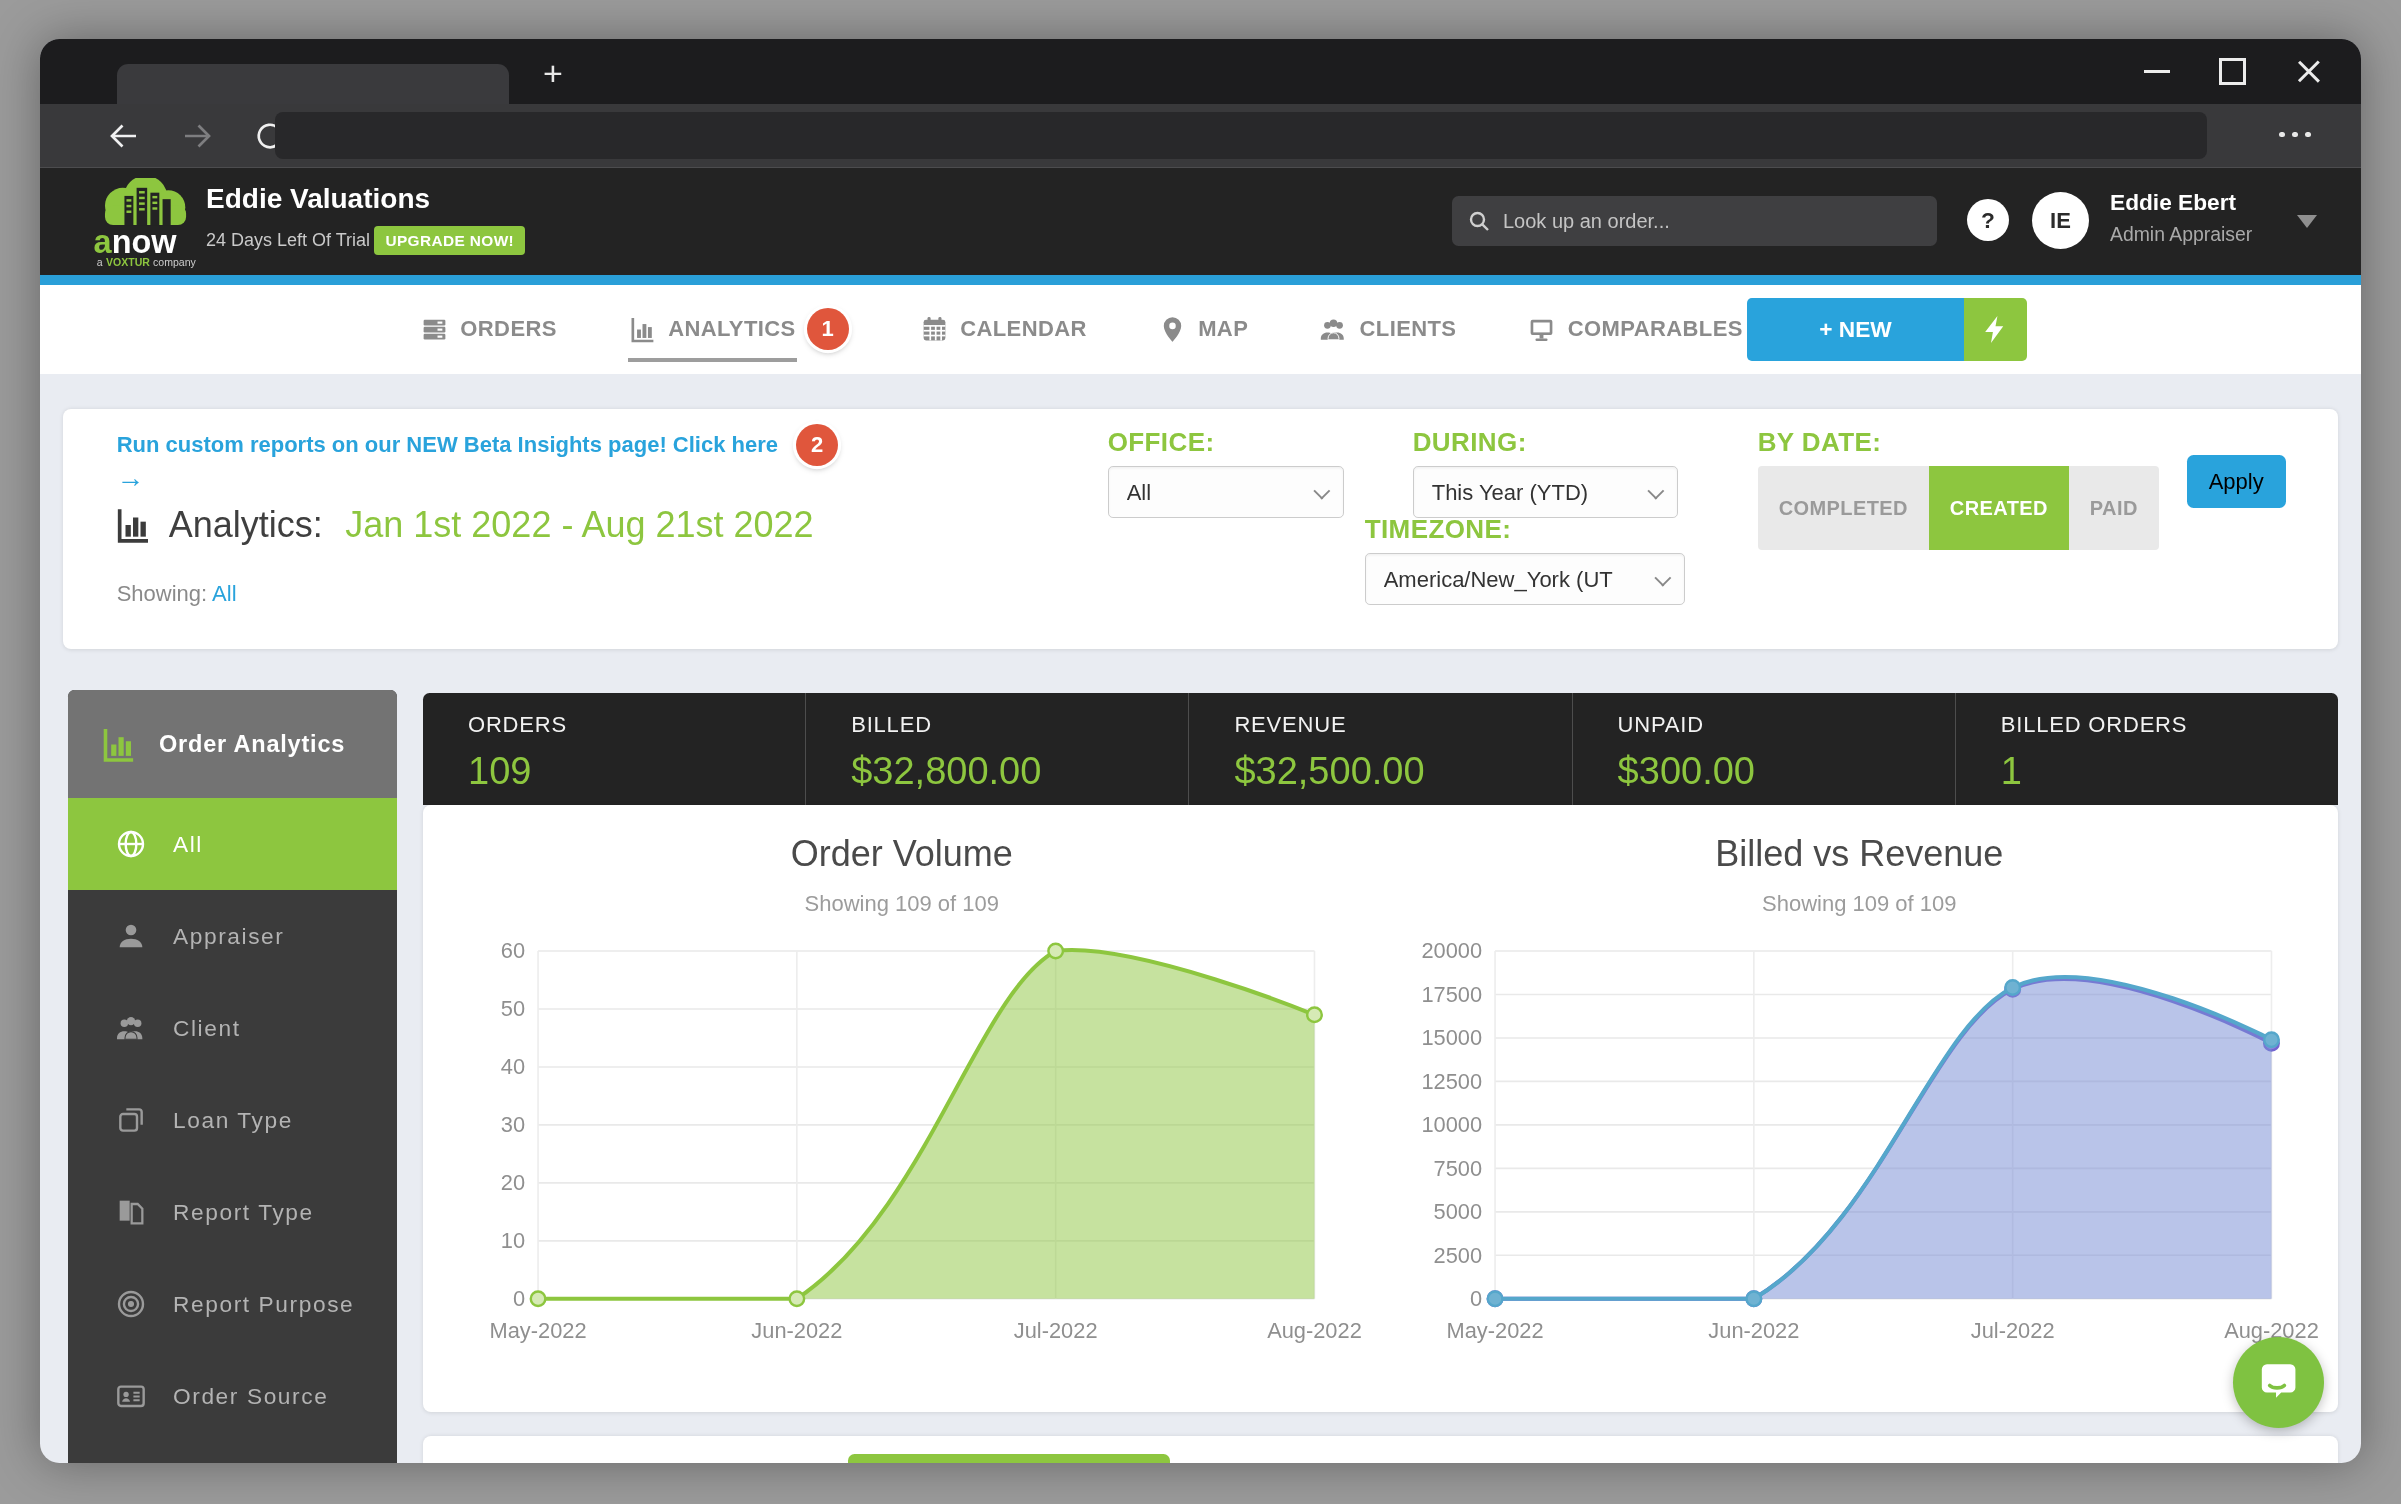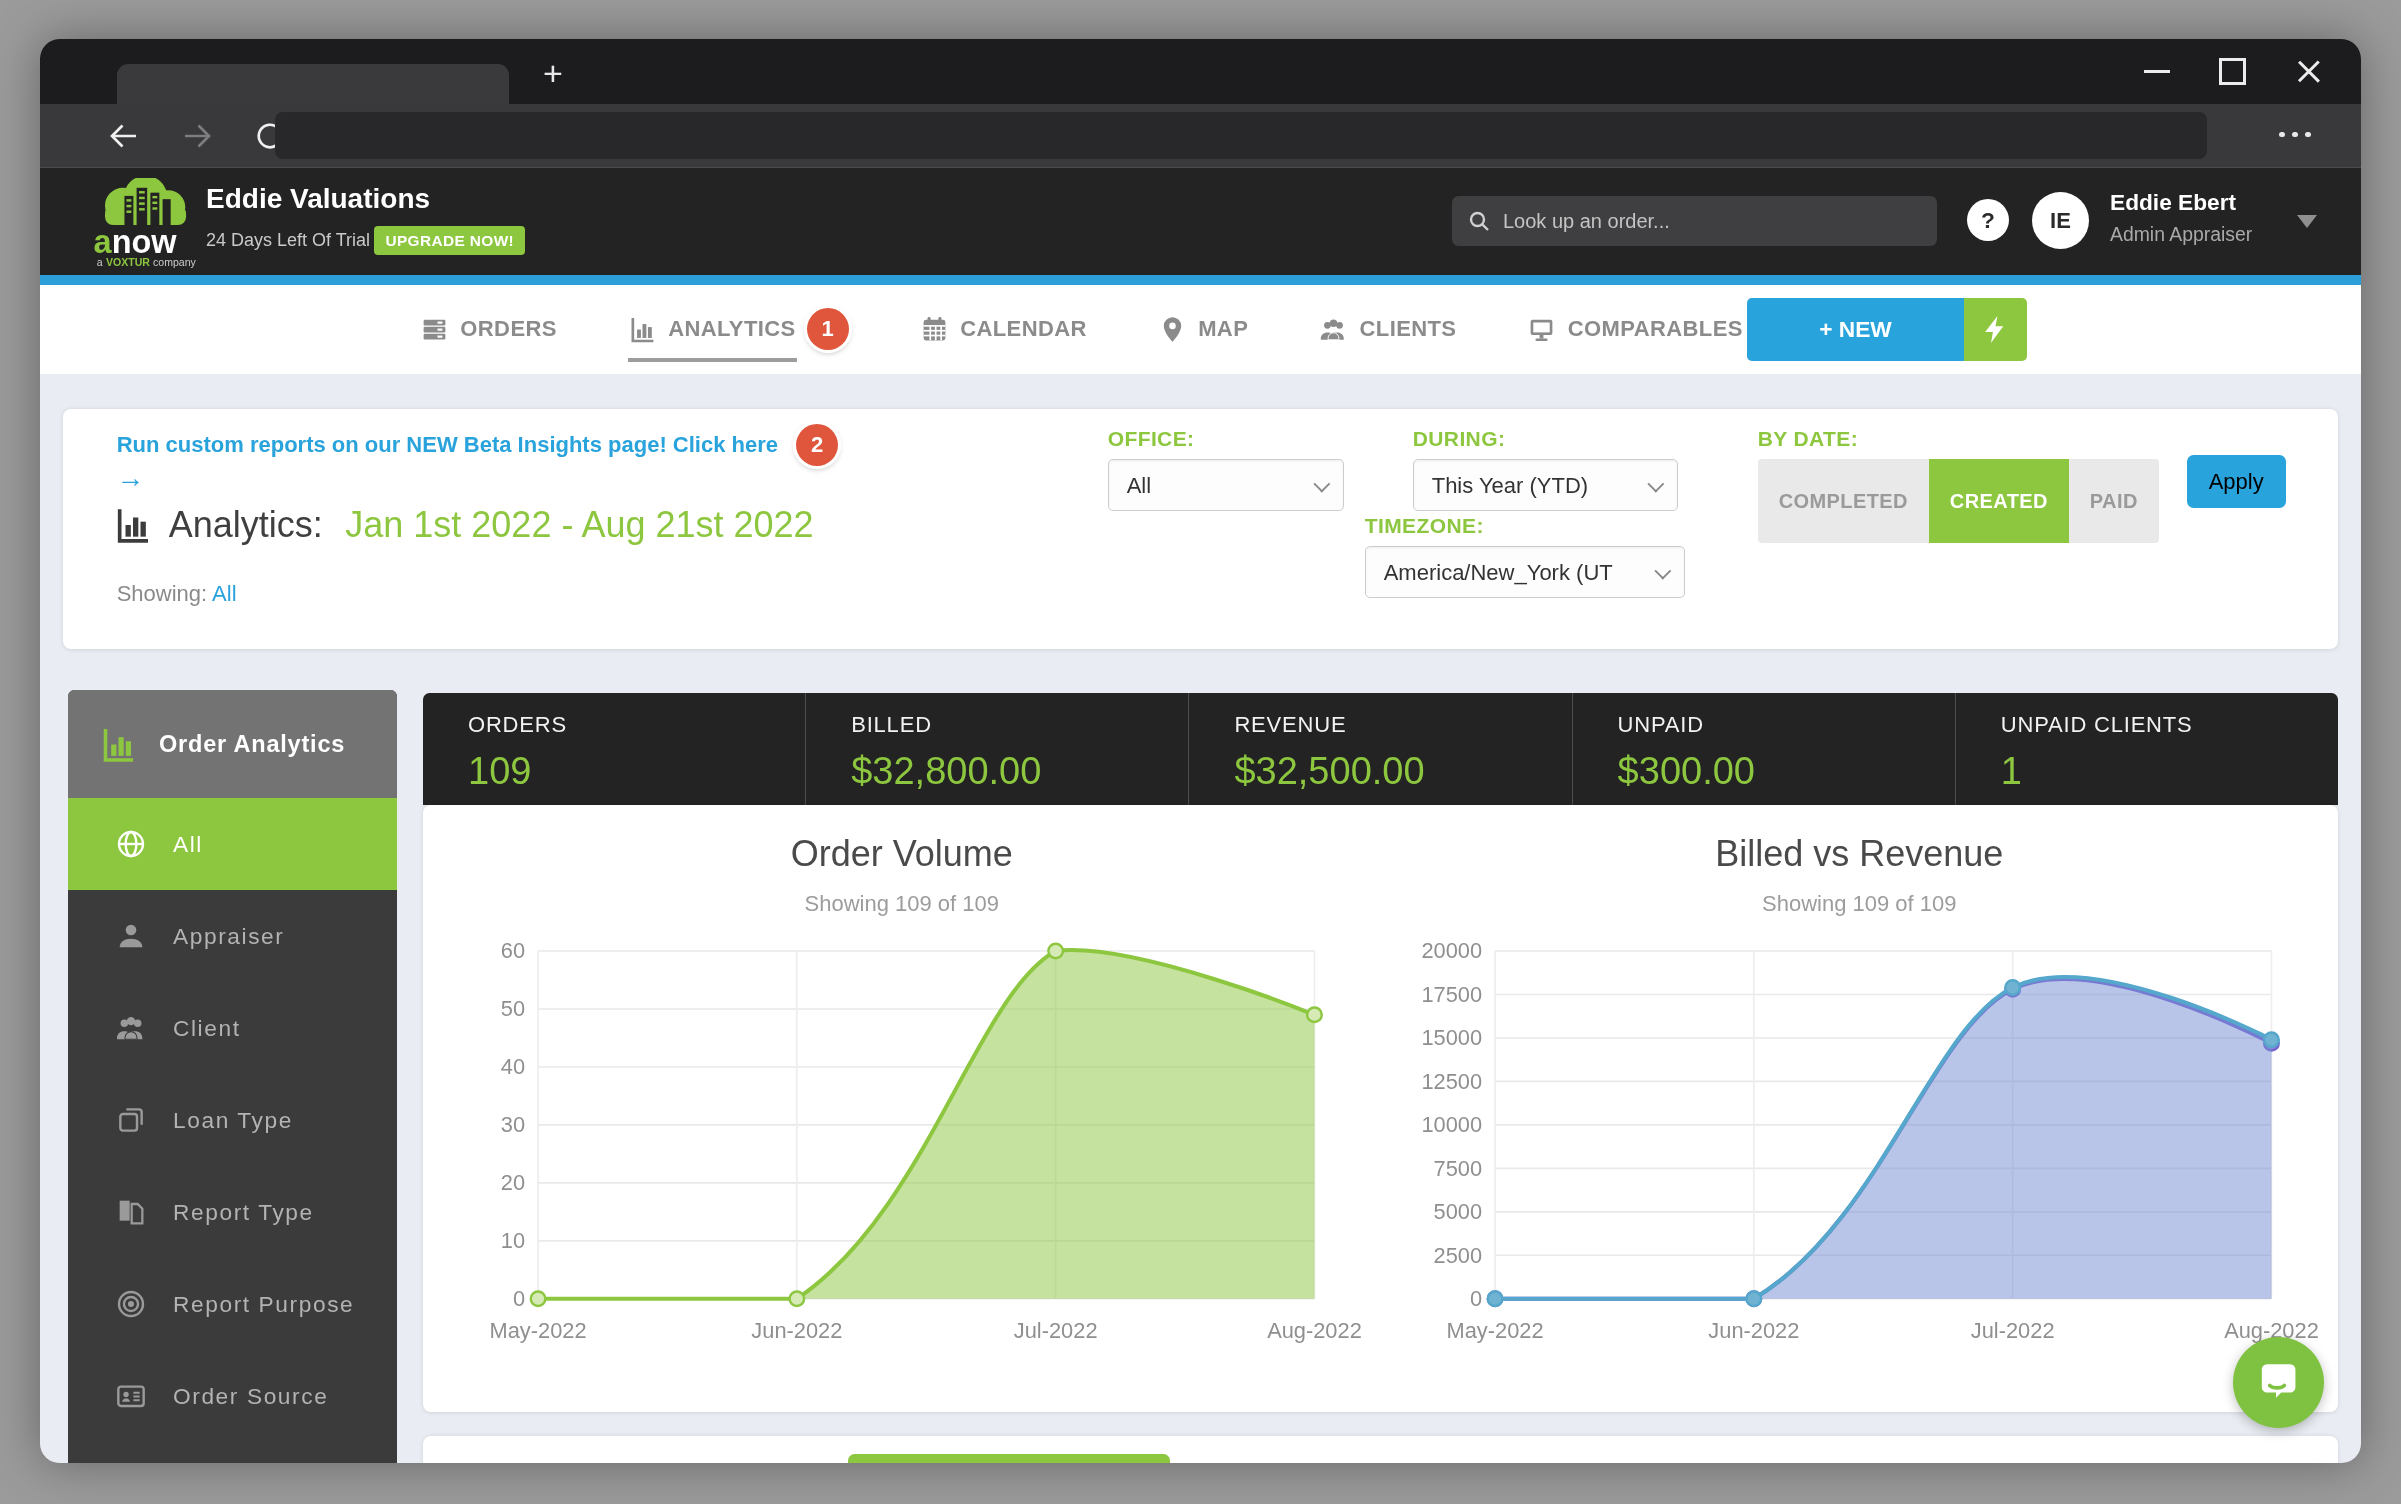--- a/index.html
+++ b/index.html
@@ -64,21 +64,21 @@
   .filtercard{left:22.7px;top:370px;width:2275px;height:240px;}
   .banner{position:absolute;left:54px;top:14.6px;color:#29a3dc;font-size:22px;font-weight:600;display:flex;align-items:center;gap:18px;}
   .banner-arrow{position:absolute;left:54px;top:53px;color:#29a3dc;font-size:27.5px;font-weight:700;}
   .ahead{position:absolute;left:50px;top:95px;display:flex;align-items:center;gap:16px;}
   .ahead .aicon{width:40px;height:40px;color:#3c3c3c;}
   .ahead .atitle{font-size:36px;color:#3f3f3f;}
   .ahead .adate{font-size:36px;color:#8dc63f;margin-left:6.5px;}
   .showing{position:absolute;left:54px;top:172px;font-size:22px;color:#8a8a8a;}
   .showing a{color:#29a3dc;text-decoration:none;}
   .fgroup{position:absolute;}
-  .flabel{color:#8dc63f;font-size:21px;font-weight:700;letter-spacing:0.4px;margin-bottom:8px;}
+  .flabel{color:#8dc63f;font-size:26px;font-weight:700;letter-spacing:0.4px;margin-bottom:8px;}
   .fsel{position:relative;}
   .fsel select{appearance:none;-webkit-appearance:none;border:0.8px solid #ccc;border-radius:4.9px;background:#fdfdfd;height:52px;font-size:22px;color:#333;font-family:inherit;padding:0 40px 0 18px;width:100%;box-shadow:inset 0 1.6px 2.4px rgba(0,0,0,.05);}
   .fsel:after{content:"";position:absolute;right:16px;top:19.4px;width:9.7px;height:9.7px;border-right:2.4px solid #888;border-bottom:2.4px solid #888;transform:rotate(45deg);pointer-events:none;}
   .seggroup{display:flex;}
   .seg{height:52px;display:flex;align-items:center;padding:16px 21px;background:#e9e9e9;color:#9a9a9a;font-size:20px;font-weight:600;letter-spacing:0.4px;}
   .seg.first{border-radius:4px 0 0 4px;}
   .seg.last{border-radius:0 4px 4px 0;}
   .seg.active{background:#8dc63f;color:#fff;}
   .btn-apply{position:absolute;left:2124px;top:46px;width:99px;height:53px;background:#29a3dc;color:#000000;font-size:22px;border:none;border-radius:6.5px;display:flex;align-items:center;justify-content:center;}
   
@@ -407,21 +407,21 @@
     </div>
     <div class="stat">
       <div class="slabel">REVENUE</div>
       <div class="svalue">$32,500.00</div>
     </div>
     <div class="stat">
       <div class="slabel">UNPAID</div>
       <div class="svalue">$300.00</div>
     </div>
     <div class="stat">
-      <div class="slabel">UNPAID CLIENTS</div>
+      <div class="slabel">BILLED ORDERS</div>
       <div class="svalue">1</div>
     </div>
   </div>
 
   <div class="card chartcard">
     <div class="chart-half">
       <div class="ctitle">Order Volume</div>
       <div class="csub">Showing 109 of 109</div>
       <svg id="chart0" viewBox="0 0 1140 520">
           <line x1="120" y1="452" x2="1080" y2="452" stroke="#e9e9e9" stroke-width="2"></line>

